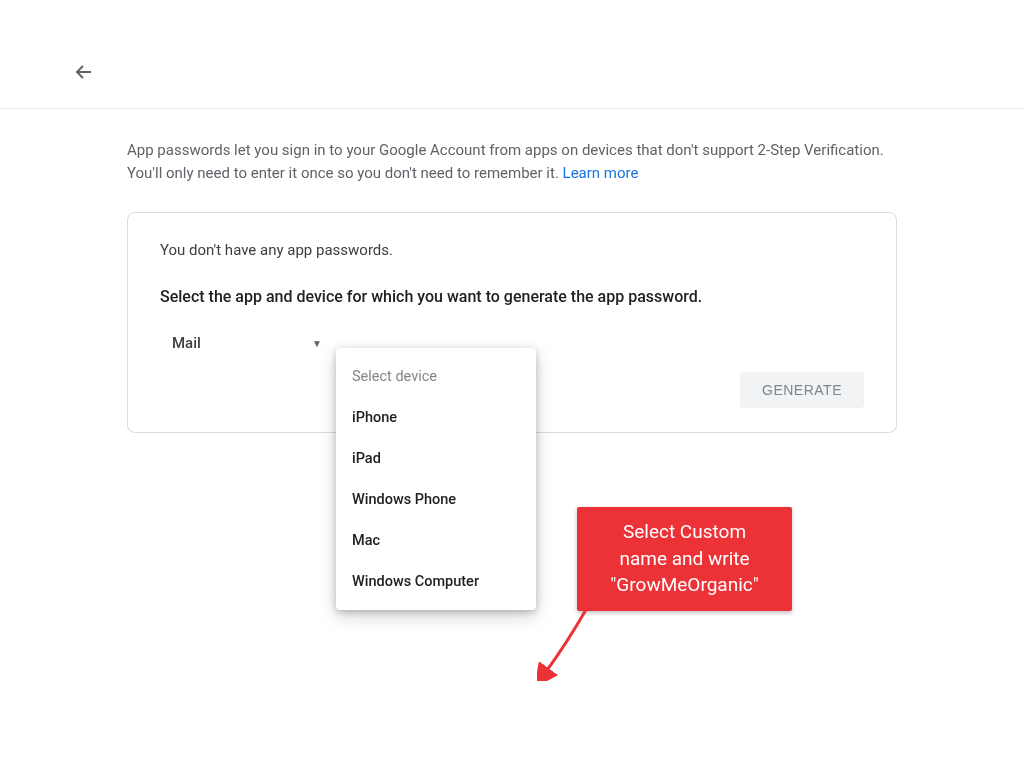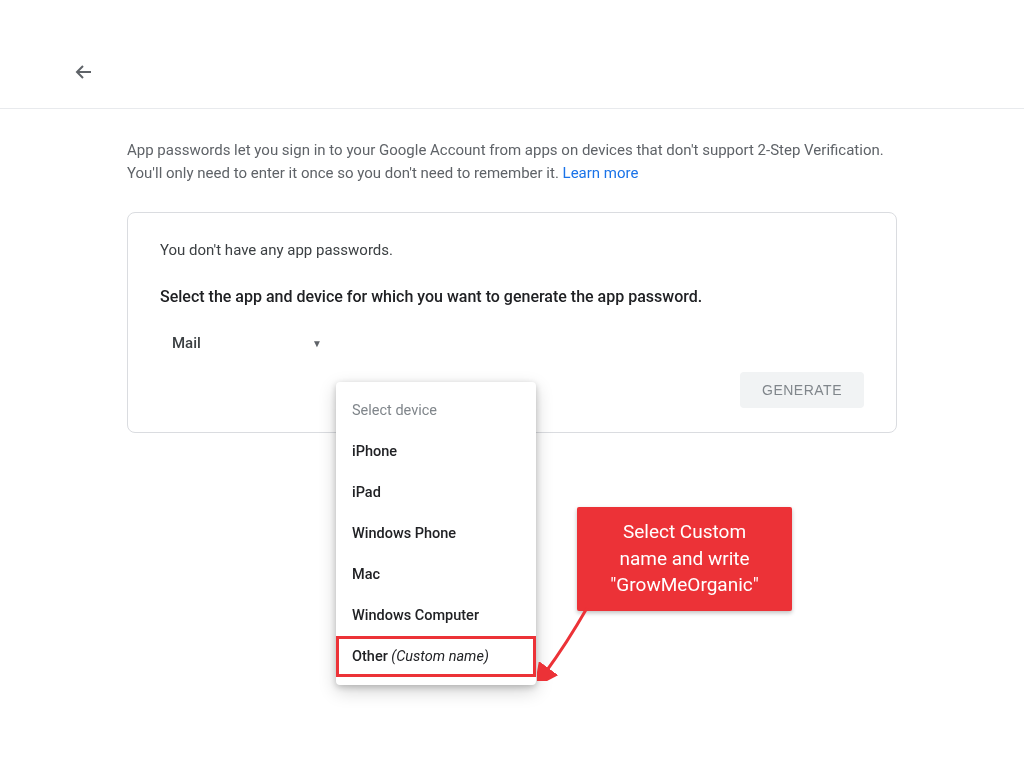--- a/index.html
+++ b/index.html
@@ -96,21 +96,21 @@
       letter-spacing: 0.5px;
       border: none;
       padding: 10px 22px;
       border-radius: 4px;
       cursor: default;
     }
     
     .menu {
       position: absolute;
       left: 336px;
-      top: 382px;
+      top: 348px;
       width: 200px;
       background: #fff;
       border-radius: 4px;
       box-shadow: 0 2px 6px rgba(0,0,0,0.2), 0 6px 18px rgba(0,0,0,0.18);
       padding: 8px 0;
       z-index: 10;
     }
     .menu-item {
       padding: 12px 16px;
       font-size: 14.5px;
@@ -194,23 +194,20 @@
   </div>
 </div>
 
 <div class="menu">
   <div class="menu-item placeholder">Select device</div>
   <div class="menu-item">iPhone</div>
   <div class="menu-item">iPad</div>
   <div class="menu-item">Windows Phone</div>
   <div class="menu-item">Mac</div>
   <div class="menu-item">Windows Computer</div>
-  <div class="menu-item highlighted">
-    <span>Other</span><span class="italic"> (Custom name)</span>
-  </div>
 </div>
 
 <svg class="arrow-svg" viewBox="0 0 55 78">
   <defs>
     <marker id="ah" markerWidth="8" markerHeight="8" refX="2" refY="4" orient="auto">
       <path d="M0,0 L8,4 L0,8 Z" fill="#ec3237"></path>
     </marker>
   </defs>
   <path d="M50,5 Q30,40 8,70" stroke="#ec3237" stroke-width="3" fill="none" marker-end="url(#ah)"></path>
 </svg>

